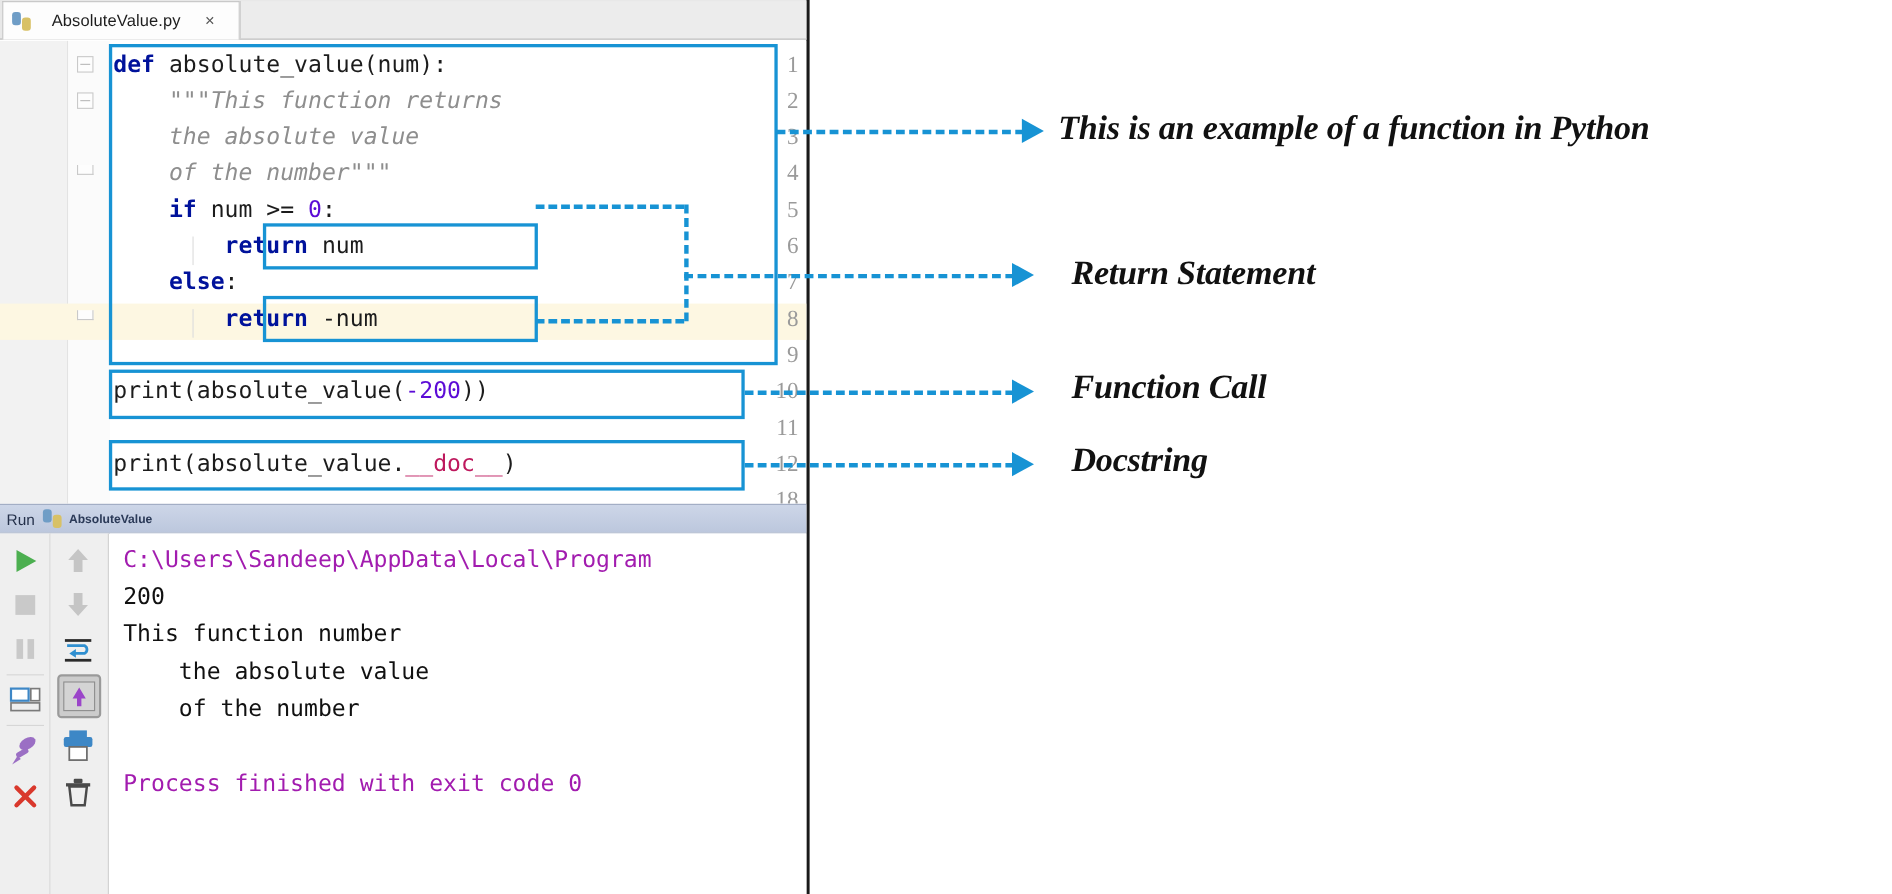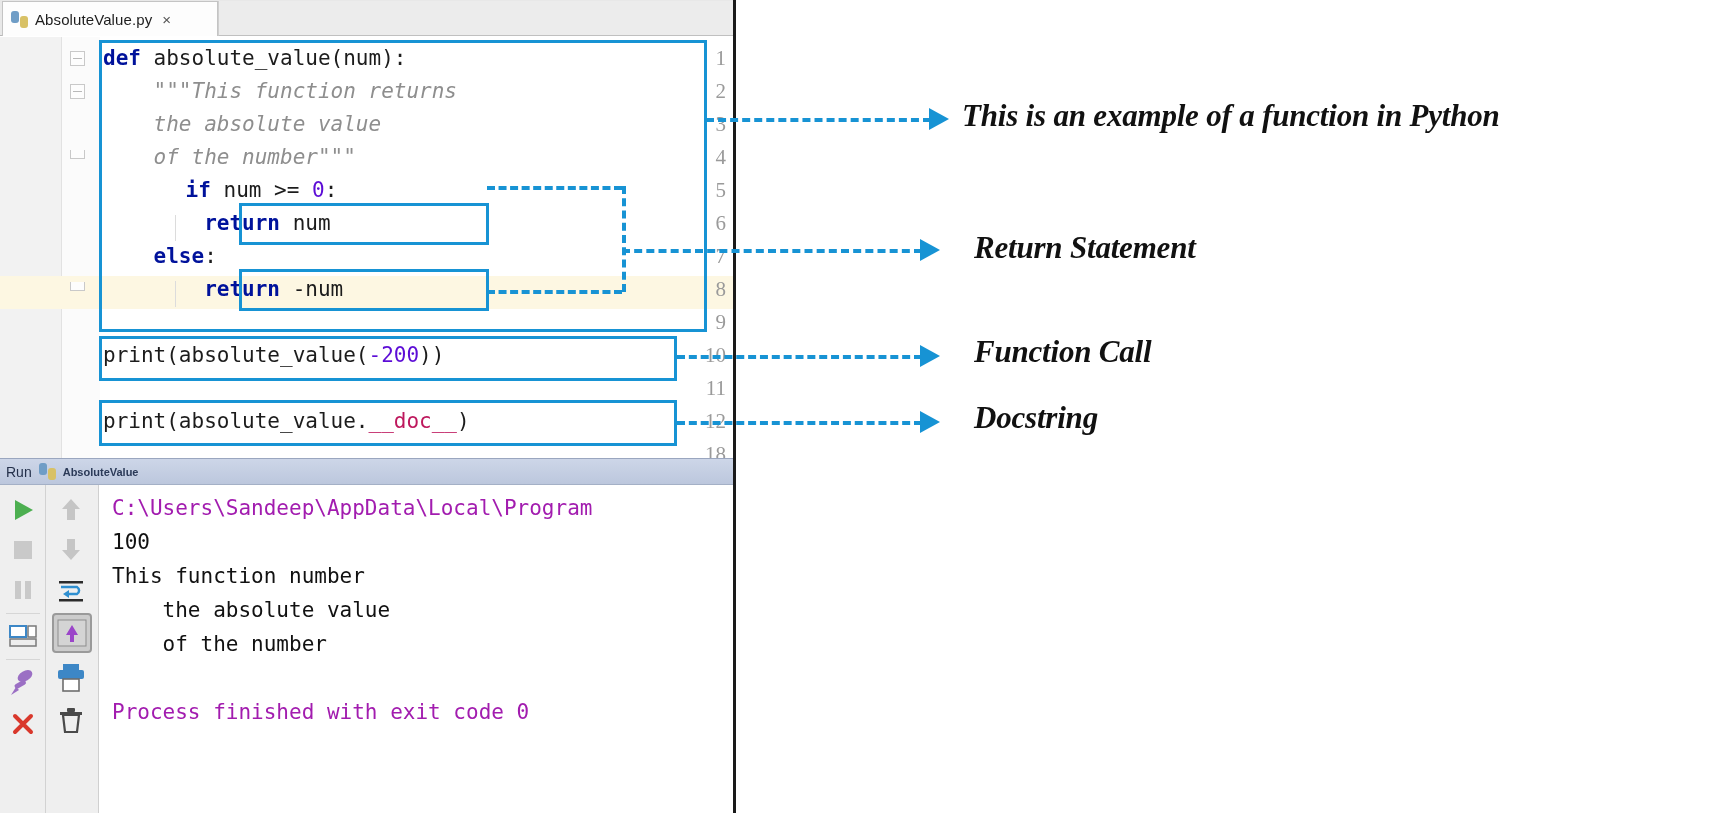--- a/index.html
+++ b/index.html
@@ -23,21 +23,21 @@
     position:absolute;left:0;top:0;width:736px;height:36px;
     background:#e8e8e8;
     border-bottom:1px solid #b8b8b8;
     box-sizing:border-box;
   }
   #tab-active{
     position:absolute;left:2px;top:1px;height:35px;width:216px;
     background:#fdfdfd;
     border:1px solid #c4c4c4;border-bottom:none;
     box-sizing:border-box;
-    display:flex;align-items:center;gap:7px;padding:0 8px;
+    display:flex;align-items:center;gap:19px;padding:0 8px;
   }
   .pyicon{width:17px;height:17px;position:relative;flex:0 0 auto;}
   .pyicon .pb{position:absolute;width:8px;height:12px;border-radius:3px;}
   .pyicon .blue{left:0;top:0;background:#6f9dc6;}
   .pyicon .yel{right:0;bottom:0;background:#d8c166;}
   #tab-title{font-size:15px;color:#1d1d1d;letter-spacing:.1px;white-space:nowrap;}
   #tab-close{font-size:15px;color:#555;margin-left:3px;cursor:default;}
   #tab-rest{
     position:absolute;left:218px;top:1px;right:0;height:35px;
     background:#ececec;border-left:1px solid #cfcfcf;border-bottom:1px solid #c0c0c0;
@@ -189,21 +189,21 @@
     <div class="foldend" style="top:113px;"></div>
     <div class="foldend" style="top:245px;"></div>
 
     <div class="indentguide" style="left:175px;top:178px;height:26px;"></div>
     <div class="indentguide" style="left:175px;top:244px;height:26px;"></div>
 
     <div class="codeline" style="top:5px;"><span class="kw">def </span>absolute_value(num):</div>
     <div class="codeline" style="top:38px;"><span class="doc">    """This function returns</span></div>
     <div class="codeline" style="top:71px;"><span class="doc">    the absolute value</span></div>
     <div class="codeline" style="top:104px;"><span class="doc">    of the number"""</span></div>
-    <div class="codeline" style="top:137px;padding-left:32px;">    <span class="kw">if </span>num &gt;= <span class="num">0</span>:</div>
+    <div class="codeline" style="top:137px;">    <span class="kw">if </span>num &gt;= <span class="num">0</span>:</div>
     <div class="codeline" style="top:170px;">        <span class="kw">return </span>num</div>
     <div class="codeline" style="top:203px;">    <span class="kw">else</span>:</div>
     <div class="codeline" style="top:236px;">        <span class="kw">return </span>-num</div>
     <div class="codeline" style="top:302px;">print(absolute_value(<span class="num">-200</span>))</div>
     <div class="codeline" style="top:368px;">print(absolute_value.<span class="magenta">__doc__</span>)</div>
 
     <div class="hbox" style="left:99px;top:3px;width:608px;height:292px;"></div>
     <div class="hbox" style="left:239px;top:166px;width:250px;height:42px;"></div>
     <div class="hbox" style="left:239px;top:232px;width:250px;height:42px;"></div>
     <div class="hbox" style="left:99px;top:299px;width:578px;height:45px;"></div>
@@ -299,21 +299,21 @@
         <svg width="34" height="34" viewBox="0 0 34 34">
           <rect x="6" y="9" width="22" height="3" fill="#4a4a4a"></rect>
           <rect x="13" y="5" width="8" height="4" rx="1" fill="#4a4a4a"></rect>
           <path d="M9 12 h16 l-2 17 h-12 Z" fill="none" stroke="#4a4a4a" stroke-width="2.2"></path>
         </svg>
       </div>
     </div>
 
     <div id="console">
       <div class="outline outblue" style="top:6px;">C:\Users\Sandeep\AppData\Local\Program</div>
-      <div class="outline outblk" style="top:40px;">100</div>
+      <div class="outline outblk" style="top:40px;">200</div>
       <div class="outline outblk" style="top:74px;">This function number</div>
       <div class="outline outblk" style="top:108px;">    the absolute value</div>
       <div class="outline outblk" style="top:142px;">    of the number</div>
       <div class="outline outblk" style="top:176px;"></div>
       <div class="outline outblue" style="top:210px;">Process finished with exit code 0</div>
     </div>
   </div>
 </div>
 
 <div class="dash-h" style="left:706px;top:118px;width:225px;"></div>

